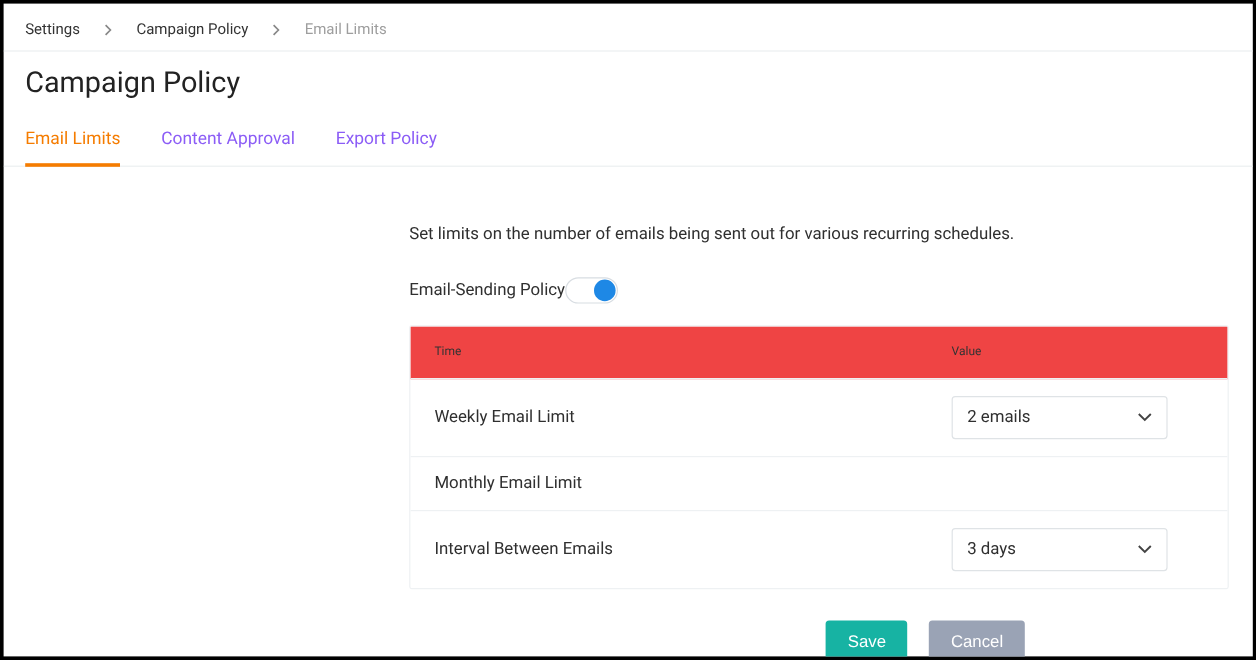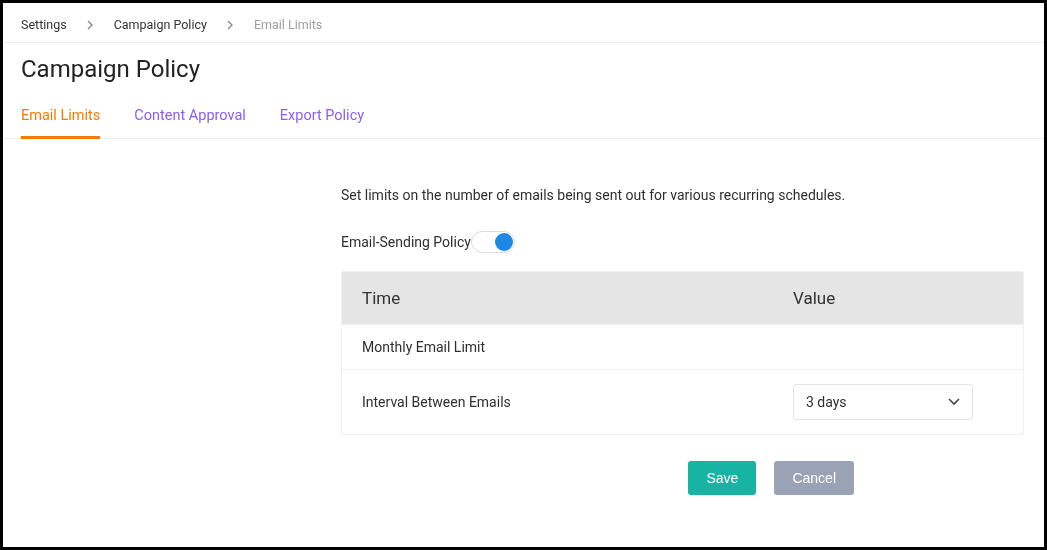--- a/index.html
+++ b/index.html
@@ -90,23 +90,23 @@
       border-radius: 50%;
       background: #1e88e5;
     }
     .table {
       border: 1px solid #eef1f3;
       border-radius: 2px;
       overflow: hidden;
     }
     .thead {
       display: flex;
-      background: #e5e5e5;
+      background: #ef4444;
       padding: 16px 20px;
-      font-size: 17px;
+      font-size: 10px;
       color: #333;
       border-bottom: 1px solid #eef1f3;
     }
     .thead .col-time { flex: 1; }
     .thead .col-value { width: 210px; }
     .trow {
       display: flex;
       align-items: center;
       padding: 14px 20px;
       border-bottom: 1px solid #eef1f3;
@@ -192,20 +192,33 @@
         <div class="knob"></div>
       </div>
     </div>
 
     <div class="table">
       <div class="thead">
         <div class="col-time">Time</div>
         <div class="col-value">Value</div>
       </div>
 
+      <div class="trow">
+        <div class="cell-label">Weekly Email Limit</div>
+        <div class="cell-value">
+          <div class="select">
+            <span>2  emails</span>
+            <span class="caret">
+              <svg width="12" height="8" viewBox="0 0 12 8">
+                  <path d="M1 1 L6 6 L11 1" fill="none" stroke="#444" stroke-width="1.6"></path>
+                </svg>
+            </span>
+          </div>
+        </div>
+      </div>
 
       <div class="trow">
         <div class="cell-label">Monthly Email Limit</div>
       </div>
 
       <div class="trow">
         <div class="cell-label">Interval Between Emails</div>
         <div class="cell-value">
           <div class="select">
             <span>3 days</span>

